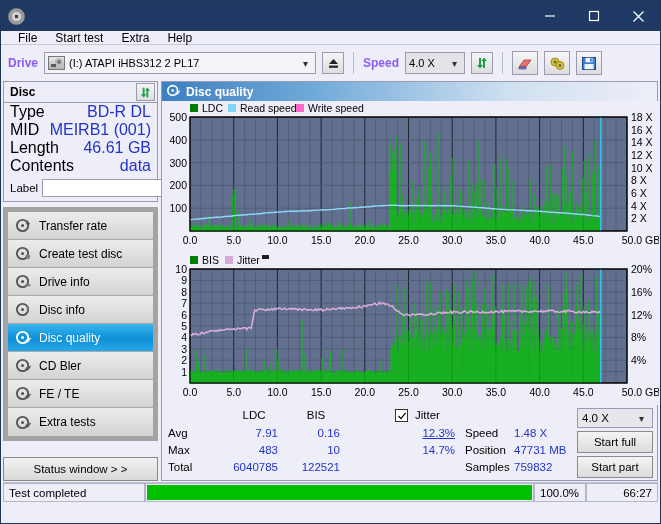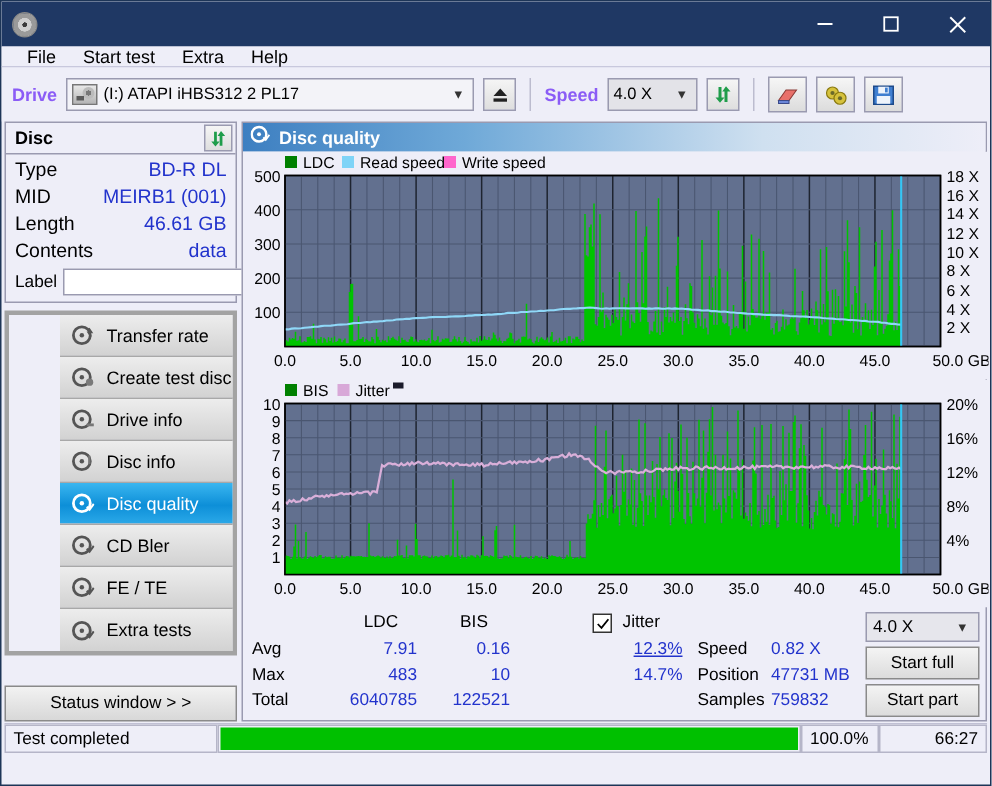--- a/index.html
+++ b/index.html
@@ -127,38 +127,38 @@
     border-bottom: 1px solid #9a9ab0;
   }
   #disc-head-label { font-size: 12px; font-weight: bold; }
   #disc-refresh {
     margin-left: auto; width: 19px; height: 18px;
     border: 1px solid #9a9ab0;
     background: linear-gradient(#f5f5f5, #dedede);
     display: flex; align-items: center; justify-content: center;
   }
   .disc-row {
-    display: flex; align-items: center;
+    display: flex; align-items: flex-end;
     height: 18px; padding: 0 6px;
-    font-size: 13px;
+    font-size: 16px;
   }
   .disc-key { color: #000; }
   .disc-val { margin-left: auto; color: #2233cc; }
   #label-row { height: 26px; padding: 0 4px 0 6px; display: flex; align-items: center; gap: 4px; }
   #label-input {
     flex: 1 1 auto; height: 18px;
     background: #fff; border: 1px solid #9a9ab0;
   }
   #label-btn {
     width: 22px; height: 21px;
     border: 1px solid #9a9ab0;
     background: linear-gradient(#f0f0f0, #d6d6d6);
     display: flex; align-items: center; justify-content: center;
   }
-  #nav { margin-top: 5px; border: 3px solid #a3a3a3; padding-left: 34px; }
+  #nav { margin-top: 5px; border: 5px solid #a3a3a3; }
   .nav-item {
     height: 28px;
     display: flex; align-items: center;
     padding-left: 8px; gap: 8px;
     font-size: 12px;
     background: linear-gradient(#ededed, #d2d2d2);
     border-bottom: 1px solid #a8a8a8;
     color: #000;
   }
   .nav-item:last-child { border-bottom: none; }
@@ -718,21 +718,21 @@
       <div class="st" style="left:6px;  top:39px;">Max</div>
       <div class="st stv num" style="left:56px;  top:39px; width:60px;">483</div>
       <div class="st stv num" style="left:118px; top:39px; width:60px;">10</div>
       <div class="st stv num" style="left:225px; top:39px; width:68px;">14.7%</div>
 
       <div class="st" style="left:6px;  top:56px;">Total</div>
       <div class="st stv num" style="left:40px;  top:56px; width:76px;">6040785</div>
       <div class="st stv num" style="left:112px; top:56px; width:66px;">122521</div>
 
       <div class="st" style="left:303px; top:22px;">Speed</div>
-      <div class="st stv" style="left:352px; top:22px;">0.82 X</div>
+      <div class="st stv" style="left:352px; top:22px;">1.48 X</div>
       <div class="st" style="left:303px; top:39px;">Position</div>
       <div class="st stv" style="left:352px; top:39px;">47731 MB</div>
       <div class="st" style="left:303px; top:56px;">Samples</div>
       <div class="st stv" style="left:352px; top:56px;">759832</div>
 
       <div id="speed-sel" style="left:415px; top:3px; width:76px; height:20px;">
         <span>4.0 X</span>
         <span class="combo-arrow">▾</span>
       </div>
       <div class="btn-std" style="left:415px; top:26px; width:76px; height:22px;">Start full</div>

